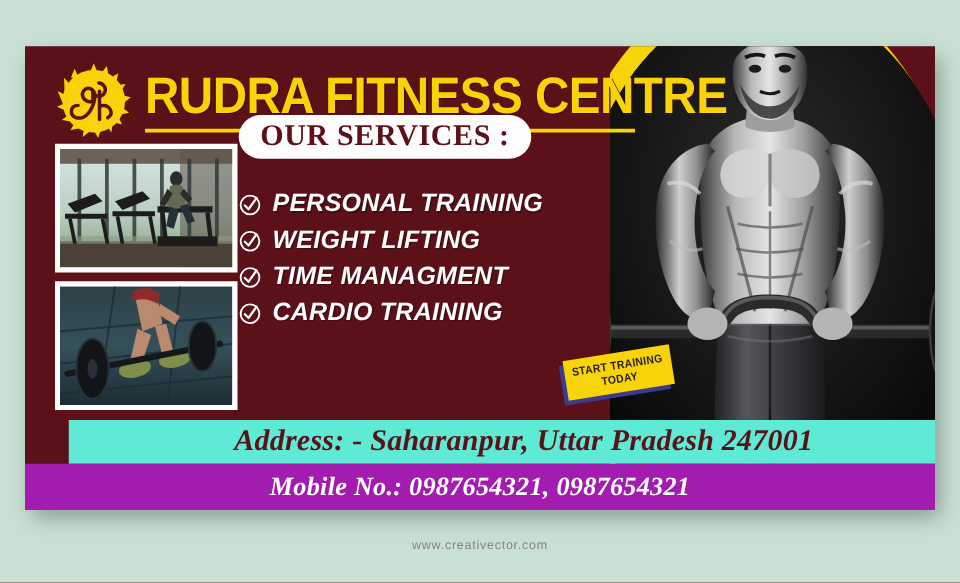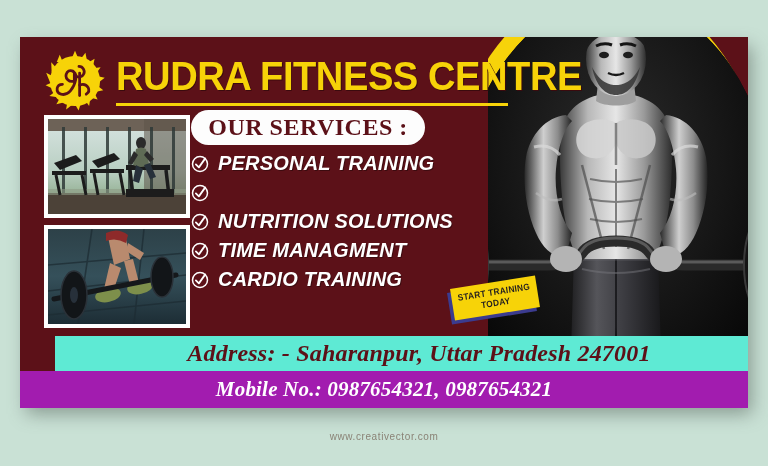--- a/index.html
+++ b/index.html
@@ -144,21 +144,21 @@
     width: 100%;
     height: 100%;
     overflow: hidden;
     position: relative;
   }
 
   
   #services-pill {
     position: absolute;
     left: 171px;
-    top: 73px;
+    top: 55px;
     width: 234px;
     height: 35px;
     background: #fdfdfd;
     border-radius: 18px;
     display: flex;
     align-items: center;
     justify-content: center;
   }
   #services-pill-label {
     color: #5c1118;
@@ -521,29 +521,23 @@
         </svg>
         <span class="service-label">PERSONAL TRAINING</span>
       </div>
 
 
       <div class="service-item">
         <svg class="check-icon" viewBox="0 0 24 24">
           <circle cx="12" cy="12" r="10" fill="none" stroke="#ffffff" stroke-width="2"></circle>
           <path d="M6.5 12.5 L10.5 16.5 L19 4.5" fill="none" stroke="#ffffff" stroke-width="2.4" stroke-linecap="round" stroke-linejoin="round"></path>
         </svg>
-      </div>
-
-      <div class="service-item">
-        <svg class="check-icon" viewBox="0 0 24 24">
-          <circle cx="12" cy="12" r="10" fill="none" stroke="#ffffff" stroke-width="2"></circle>
-          <path d="M6.5 12.5 L10.5 16.5 L19 4.5" fill="none" stroke="#ffffff" stroke-width="2.4" stroke-linecap="round" stroke-linejoin="round"></path>
-        </svg>
-        <span class="service-label">NUTRITION SOLUTIONS</span>
-      </div>
+        <span class="service-label">WEIGHT LIFTING</span>
+      </div>
+
 
       <div class="service-item">
         <svg class="check-icon" viewBox="0 0 24 24">
           <circle cx="12" cy="12" r="10" fill="none" stroke="#ffffff" stroke-width="2"></circle>
           <path d="M6.5 12.5 L10.5 16.5 L19 4.5" fill="none" stroke="#ffffff" stroke-width="2.4" stroke-linecap="round" stroke-linejoin="round"></path>
         </svg>
         <span class="service-label">TIME MANAGMENT</span>
       </div>
 
       <div class="service-item">

